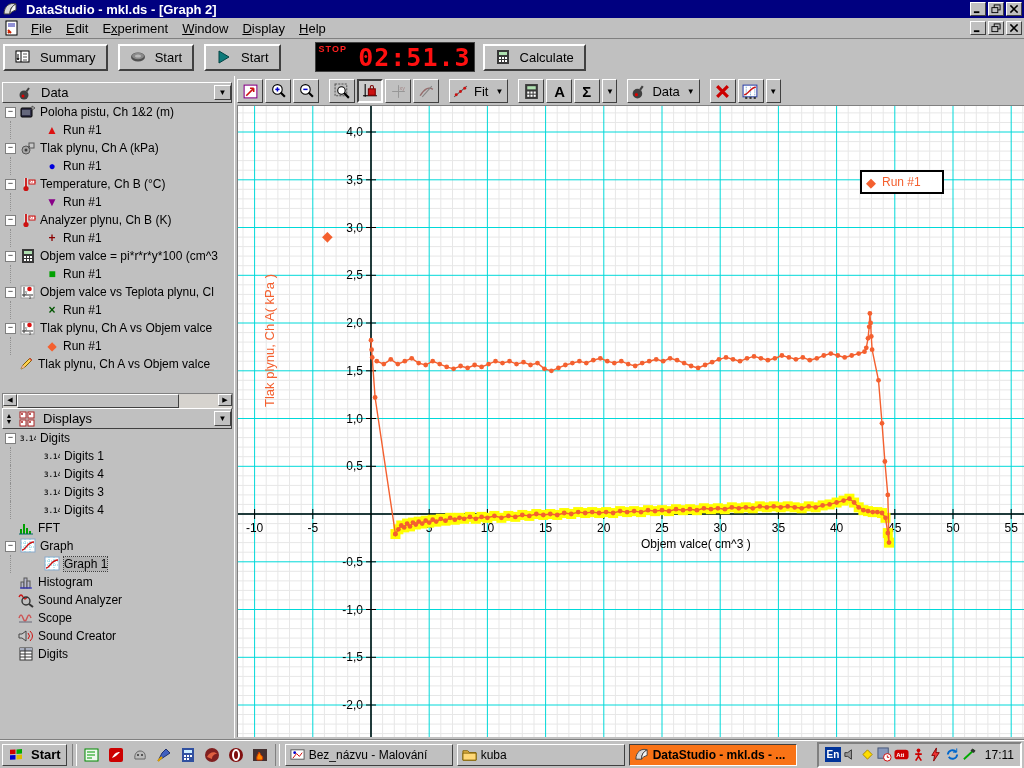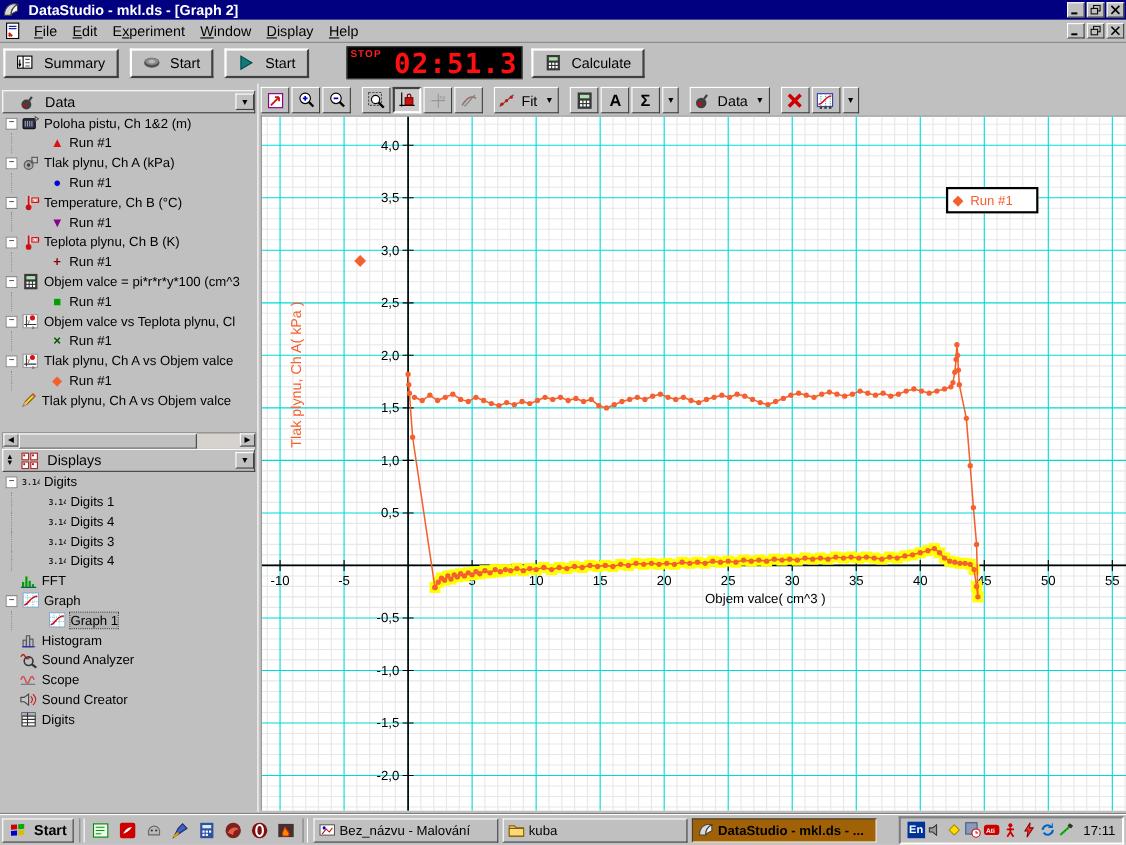--- a/index.html
+++ b/index.html
@@ -59,21 +59,21 @@
   #ylabel{position:absolute;left:-69px;top:227px;width:200px;text-align:center;color:#f4602f;font-size:13px;transform:rotate(-90deg);transform-origin:center;white-space:nowrap;}
   #ydiamond{position:absolute;left:84px;top:122px;color:#f4602f;font-size:14px;}
   
   #taskbar{left:0;top:740px;width:1024px;height:28px;background:#c0c0c0;border-top:1px solid #ffffff;box-shadow:0 -1px 0 #808080;display:flex;align-items:center;padding:0 2px;box-sizing:border-box;gap:3px;}
   #startbtn{height:22px;display:flex;align-items:center;gap:3px;padding:0 5px;font-weight:bold;font-size:13px;}
   .tb-divider{width:3px;height:22px;border-left:1px solid #808080;border-right:1px solid #fff;margin:0 2px;}
   .ql{width:20px;height:20px;display:flex;align-items:center;justify-content:center;}
   .ql svg{width:16px;height:16px;}
   .taskbtn{height:22px;width:168px;display:flex;align-items:center;gap:4px;padding:0 4px;font-size:12px;overflow:hidden;white-space:nowrap;box-sizing:border-box;}
   .taskbtn svg{width:15px;height:15px;flex:none;}
-  .taskbtn.active{border-color:#404040 #ffffff #ffffff #404040;background:#a16207;text-align:right;}
+  .taskbtn.active{border-color:#404040 #ffffff #ffffff #404040;background:#f97316;text-align:right;}
   #tray{margin-left:auto;height:22px;display:flex;align-items:center;gap:2px;padding:0 6px;}
   #tray svg{width:15px;height:15px;}
   #clock{font-size:12px;margin-left:6px;}
   .enbox{width:16px;height:15px;background:#003399;color:#fff;font-size:10px;font-weight:bold;display:flex;align-items:center;justify-content:center;}
 </style>
 </head>
 <body>
 
 <div id="titlebar" class="abs">
   <span class="ticon" style="margin-left:2px">
@@ -265,21 +265,21 @@
         <span class="pmbox" style="margin-left:3px">−</span>
         <span class="ticon">
           <svg viewBox="0 0 16 16" xmlns="http://www.w3.org/2000/svg">
             <line x1="6" y1="2" x2="6" y2="11" stroke="#e8e8e8" stroke-width="3.4"></line>
             <line x1="6" y1="2" x2="6" y2="11" stroke="#cc1111" stroke-width="1.8"></line>
             <circle cx="6" cy="12.5" r="2.6" fill="#cc1111"></circle>
             <rect x="9" y="4" width="6" height="4" fill="#fff" stroke="#cc1111"></rect>
             <text x="9.6" y="7.4" font-size="3.4" fill="#cc1111">KTD</text>
           </svg>
         </span>
-        <span class="tlabel">Teplota plynu, Ch B (K)</span>
+        <span class="tlabel">Analyzer plynu, Ch B (K)</span>
       </div>
       <div class="trow">
         <span style="width:34px;flex:none;border-left:1px dotted #909090;height:18px;margin-left:8px;box-sizing:border-box"></span>
         <span class="marker" style="color:#8b0000">+</span>
         <span class="tlabel">Run #1</span>
       </div>
       <div class="trow">
         <span class="pmbox" style="margin-left:3px">−</span>
         <span class="ticon">
           <svg viewBox="0 0 16 16" xmlns="http://www.w3.org/2000/svg">

